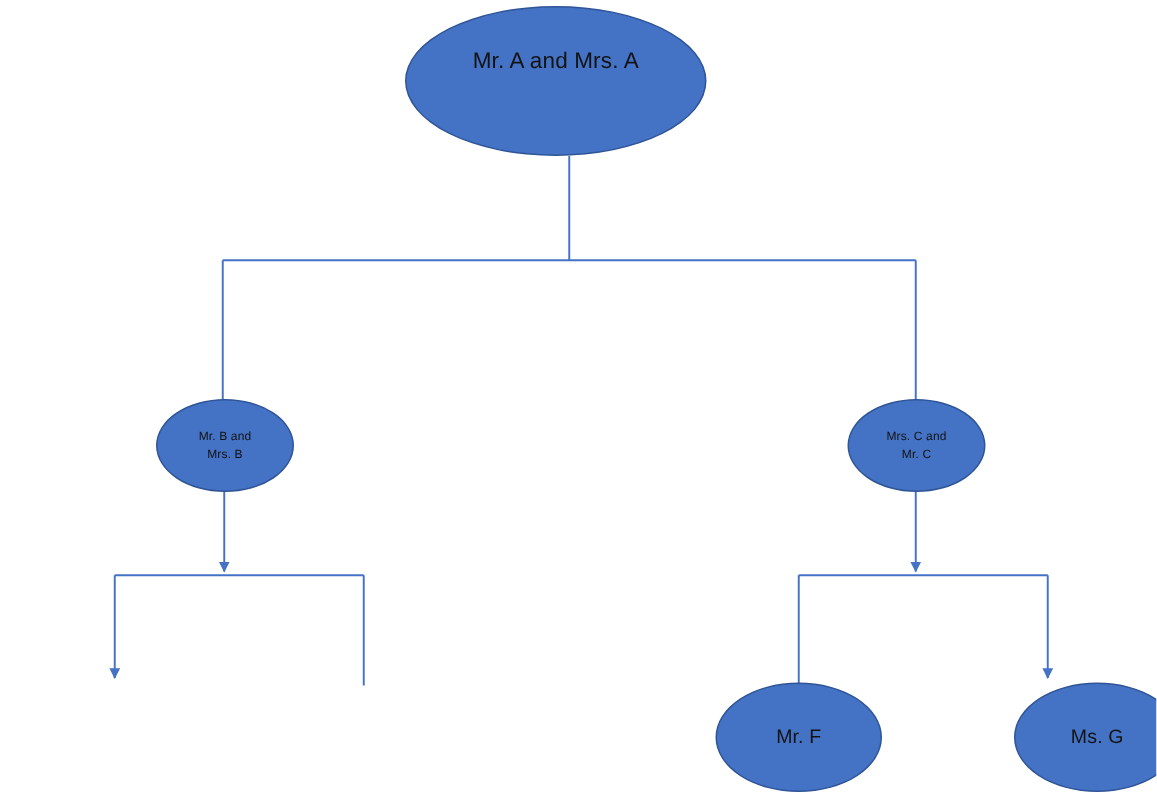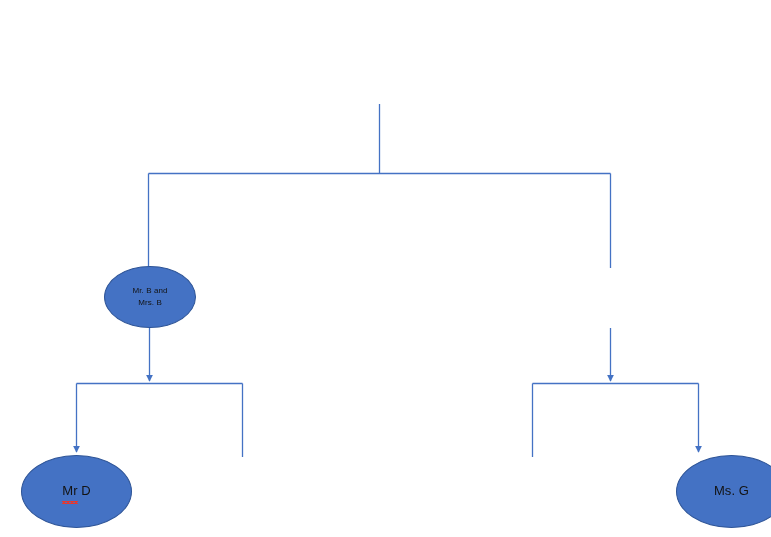--- a/index.html
+++ b/index.html
@@ -129,30 +129,37 @@
 
     <path d="M 610.5 328 L 610.5 381" fill="none" stroke="#4472C4" stroke-width="1.3" marker-end="url(#arrow)"></path>
 
     <path d="M 532.5 383.5 L 698.5 383.5" fill="none" stroke="#4472C4" stroke-width="1.3"></path>
 
     <path d="M 532.5 383.5 L 532.5 457" fill="none" stroke="#4472C4" stroke-width="1.3"></path>
 
     <path d="M 698.5 383.5 L 698.5 452" fill="none" stroke="#4472C4" stroke-width="1.3" marker-end="url(#arrow)"></path>
   </svg>
 
+  <div class="node node-root">
+    <span class="lbl">Mr. A and Mrs. A</span>
+  </div>
 
   <div class="node node-mid node-mid-left">
     <span class="lbl">Mr. B and
 Mrs. B</span>
   </div>
 
-
-  <div class="node node-leaf leaf-d">
-    <span class="lbl"><span class="misspelled">Mr</span><span> D</span></span>
+  <div class="node node-mid node-mid-right">
+    <span class="lbl">Mrs. C and
+Mr. C</span>
   </div>
 
 
+
+  <div class="node node-leaf leaf-f">
+    <span class="lbl">Mr. F</span>
+  </div>
 
   <div class="node node-leaf leaf-g">
     <span class="lbl">Ms. G</span>
   </div>
 
 </div>
 
 </body></html>

